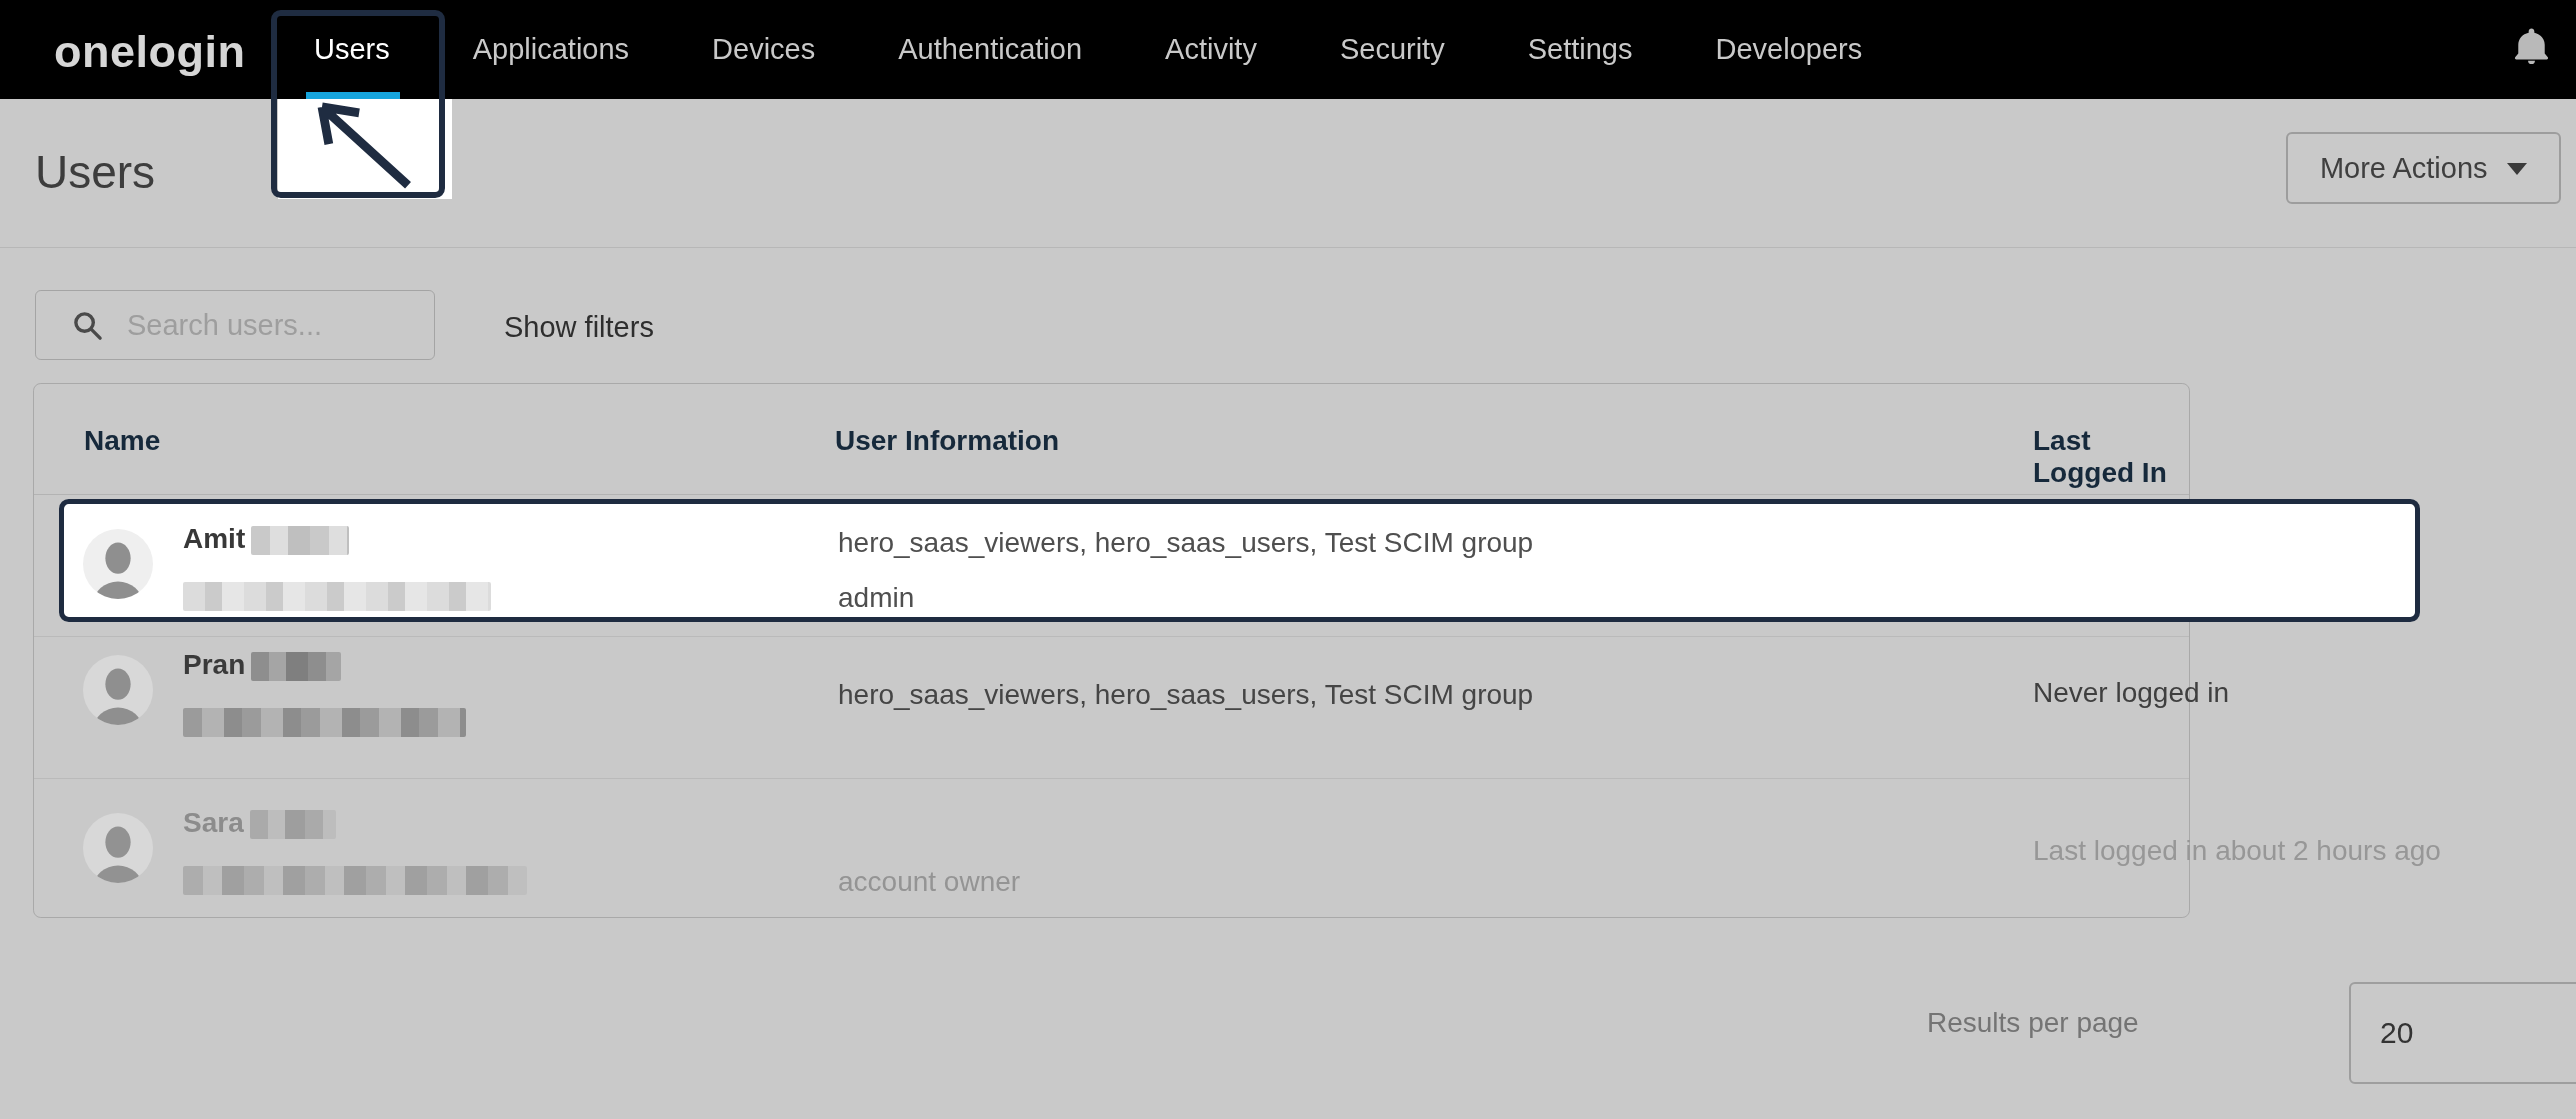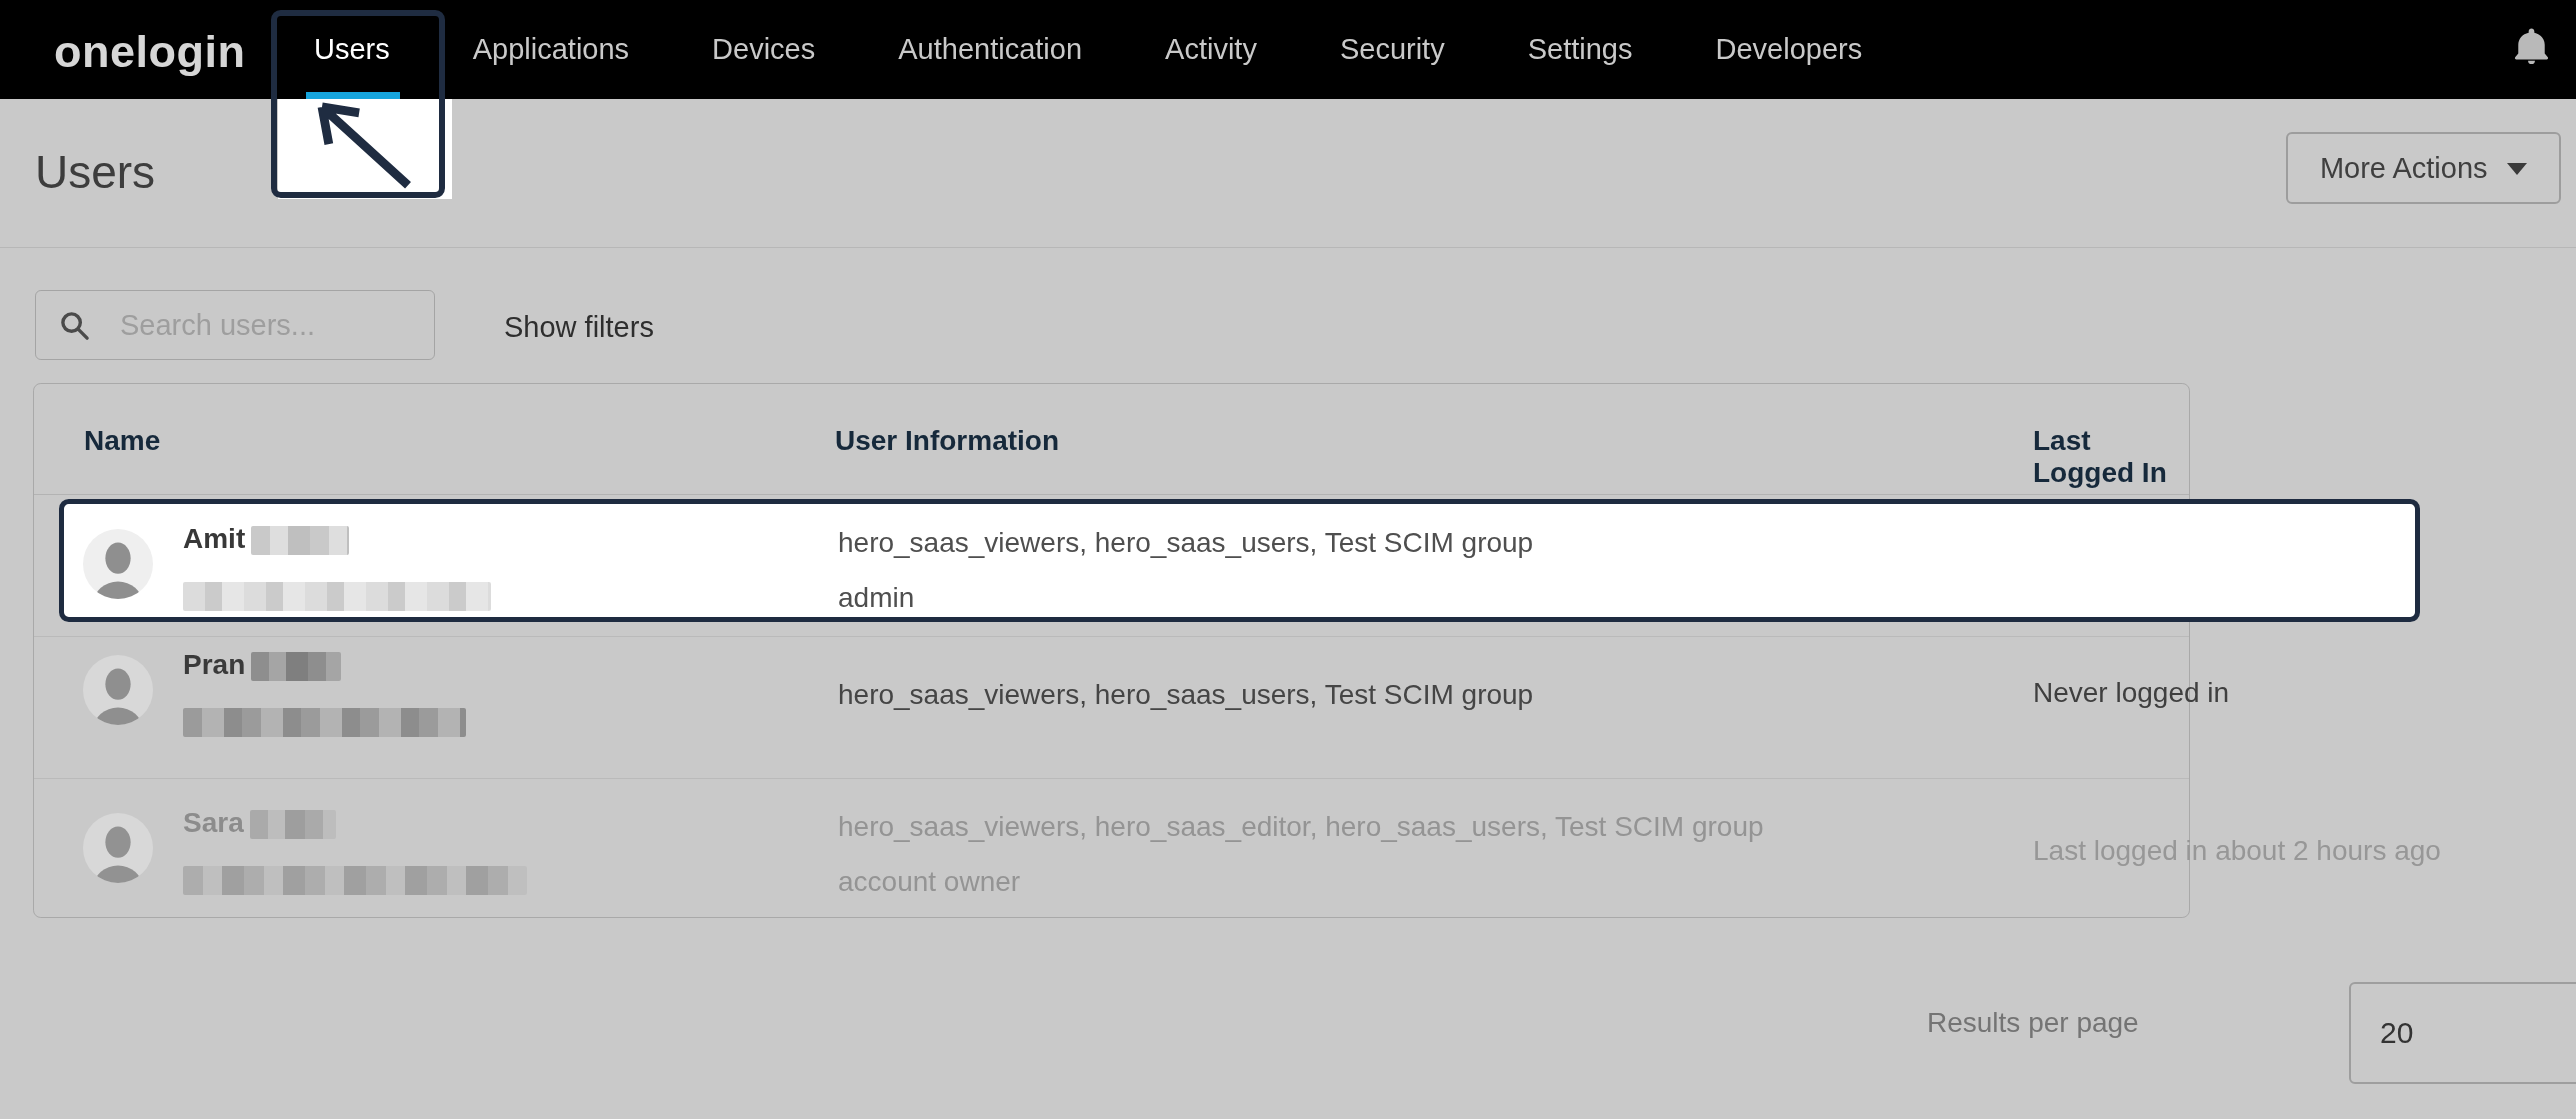--- a/index.html
+++ b/index.html
@@ -31,21 +31,21 @@
   .page-title { left:35px; top:145px; font-size:46px; color:#3d3d3d; }
   .more-actions { left:2286px; top:132px; width:275px; height:72px; border:2px solid #9d9d9d;
                   border-radius:5.9px; display:flex; align-items:center; justify-content:center; gap:19.5px;
                   font-size:29px; color:#3f3f3f; cursor:pointer; }
   .chev-down { width:0; height:0; border-left:10.7px solid transparent; border-right:10.7px solid transparent;
                border-top:12.7px solid #3a3a3a; margin-top:2.9px; }
   .header-divider { left:0; top:247px; width:2576px; height:1px; background:#b7b7b7; }
 
   
   .search-box { left:35px; top:290px; width:400px; height:70px; border:1px solid #a4a4a4; border-radius:5.9px;
-                display:flex; align-items:center; padding-left:23px; gap:30px; }
+                display:flex; align-items:center; padding-left:36px; gap:24px; }
   .search-box input { border:none; outline:none; background:transparent; font-size:29px; color:#444;
                       width:293px; font-family:"Liberation Sans", sans-serif; }
   .search-box input::placeholder { color:#9e9e9e; }
   .show-filters { left:476px; top:311px; font-size:29px; color:#2e2e2e; cursor:pointer;margin-left:28px; }
 
   
   .users-table { left:33px; top:383px; width:2157px; height:535px; border:1px solid #a9a9a9;
                  border-radius:7.8px; }
   .th { position:absolute; top:41px; font-size:28px; font-weight:bold; color:#16293b; }
   .th-name { left:50px; } .th-info { left:801px; } .th-last { left:1999px; }
@@ -175,21 +175,20 @@
     <div class="avatar av-gray">
       <svg viewBox="0 0 72 72" width="70" height="70">
         <ellipse cx="36" cy="30" rx="13" ry="16" fill="#929292"></ellipse>
         <ellipse cx="36" cy="76" rx="25" ry="22" fill="#929292"></ellipse>
       </svg>
     </div>
     <div class="u-name"><span>Sara</span><span class="redact rd-3n"></span></div>
     <div class="u-email">
         <span class="redact block rd-3e"></span>
       </div>
-    <div class="u-groups">hero_saas_viewers, hero_saas_editor, hero_saas_users, Test SCIM group</div>
     <div class="u-priv">account owner</div>
     <div class="u-last">Last logged in about 2 hours ago</div>
   </div>
 </div>
 
 <div class="abs rpp-label">Results per page</div>
 <div class="abs rpp-select">
   <span>20</span>
 </div>
 

